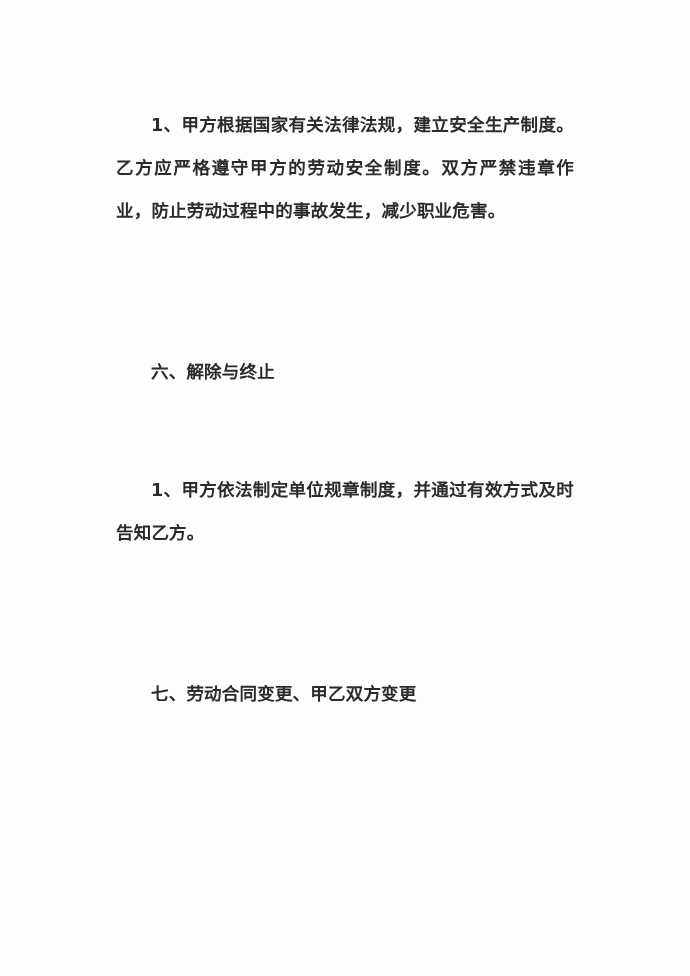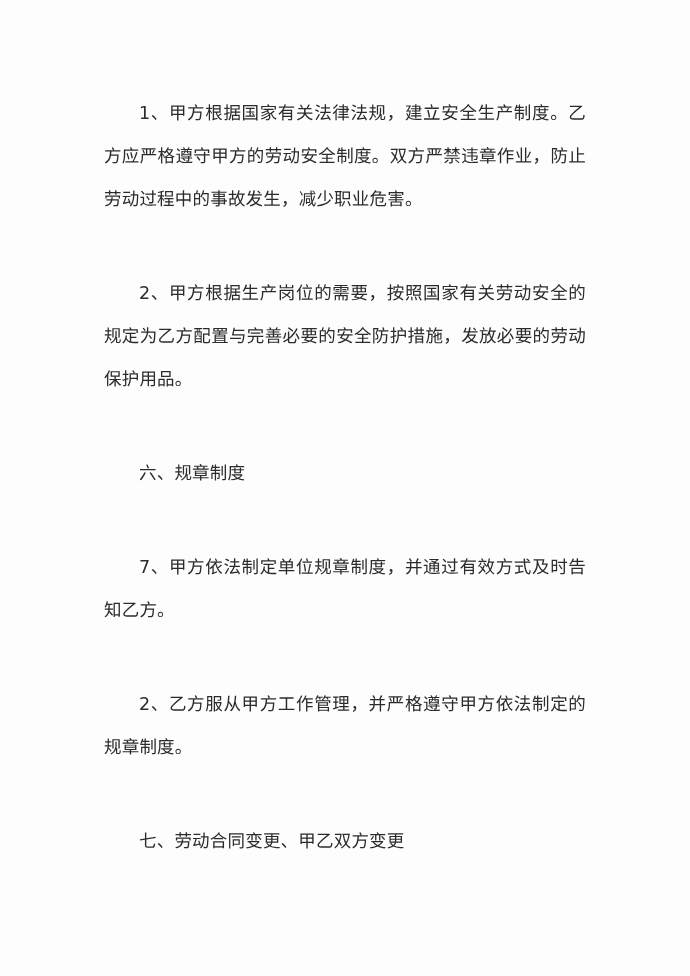--- a/index.html
+++ b/index.html
@@ -19,28 +19,28 @@
     width: 690px;
     height: 976px;
     background: #fdfdfd;
     box-sizing: border-box;
     padding: 88px 100px 0 100px;
   }
   .doc-body {
     width: 490px;
   }
   .para {
-    margin: 4px;
+    margin: 16px;
     font-size: 17.5px;
     line-height: 43px;
     color: #2b2b2b;
     text-align: justify;
     text-justify: inter-ideograph;
     letter-spacing: 0.2px;
-    font-weight: 400;
+    font-weight: 700;
     white-space: normal;
   }
   .para.indent {
     text-indent: 2em;
   }
   .para.heading {
     text-indent: 2em;
     text-align: left;
   }
   
@@ -50,30 +50,28 @@
 </style>
 </head>
 <body>
 
 <div class="page" style="background: rgb(253, 253, 253);">
   <div class="doc-body">
 
     <p class="para indent" style="color: rgb(43, 43, 43);">1、甲方根据国家有关法律法规，建立安全生产制度。乙方应严格遵守甲方的劳动安全制度。双方严禁违章作业，防止劳动过程中的事故发生，减少职业危害。</p>
     <div class="gap"></div>
 
-    <p class="para indent" style="color: rgb(43, 43, 43);">2、甲方根据生产岗位的需要，按照国家有关劳动安全的规定为乙方配置与完善必要的安全防护措施，发放必要的劳动保护用品。</p>
     <div class="gap"></div>
 
-    <p class="para heading" style="color: rgb(43, 43, 43);">六、规章制度</p>
+    <p class="para heading" style="color: rgb(43, 43, 43);">六、解除与终止</p>
     <div class="gap"></div>
 
-    <p class="para indent" style="color: rgb(43, 43, 43);">7、甲方依法制定单位规章制度，并通过有效方式及时告知乙方。</p>
+    <p class="para indent" style="color: rgb(43, 43, 43);">1、甲方依法制定单位规章制度，并通过有效方式及时告知乙方。</p>
     <div class="gap"></div>
 
-    <p class="para indent" style="color: rgb(43, 43, 43);">2、乙方服从甲方工作管理，并严格遵守甲方依法制定的规章制度。</p>
     <div class="gap"></div>
 
     <p class="para heading" style="color: rgb(43, 43, 43);">七、劳动合同变更、甲乙双方变更</p>
     <div class="gap"></div>
 
     <div class="gap"></div>
 
   </div>
 </div>
 

